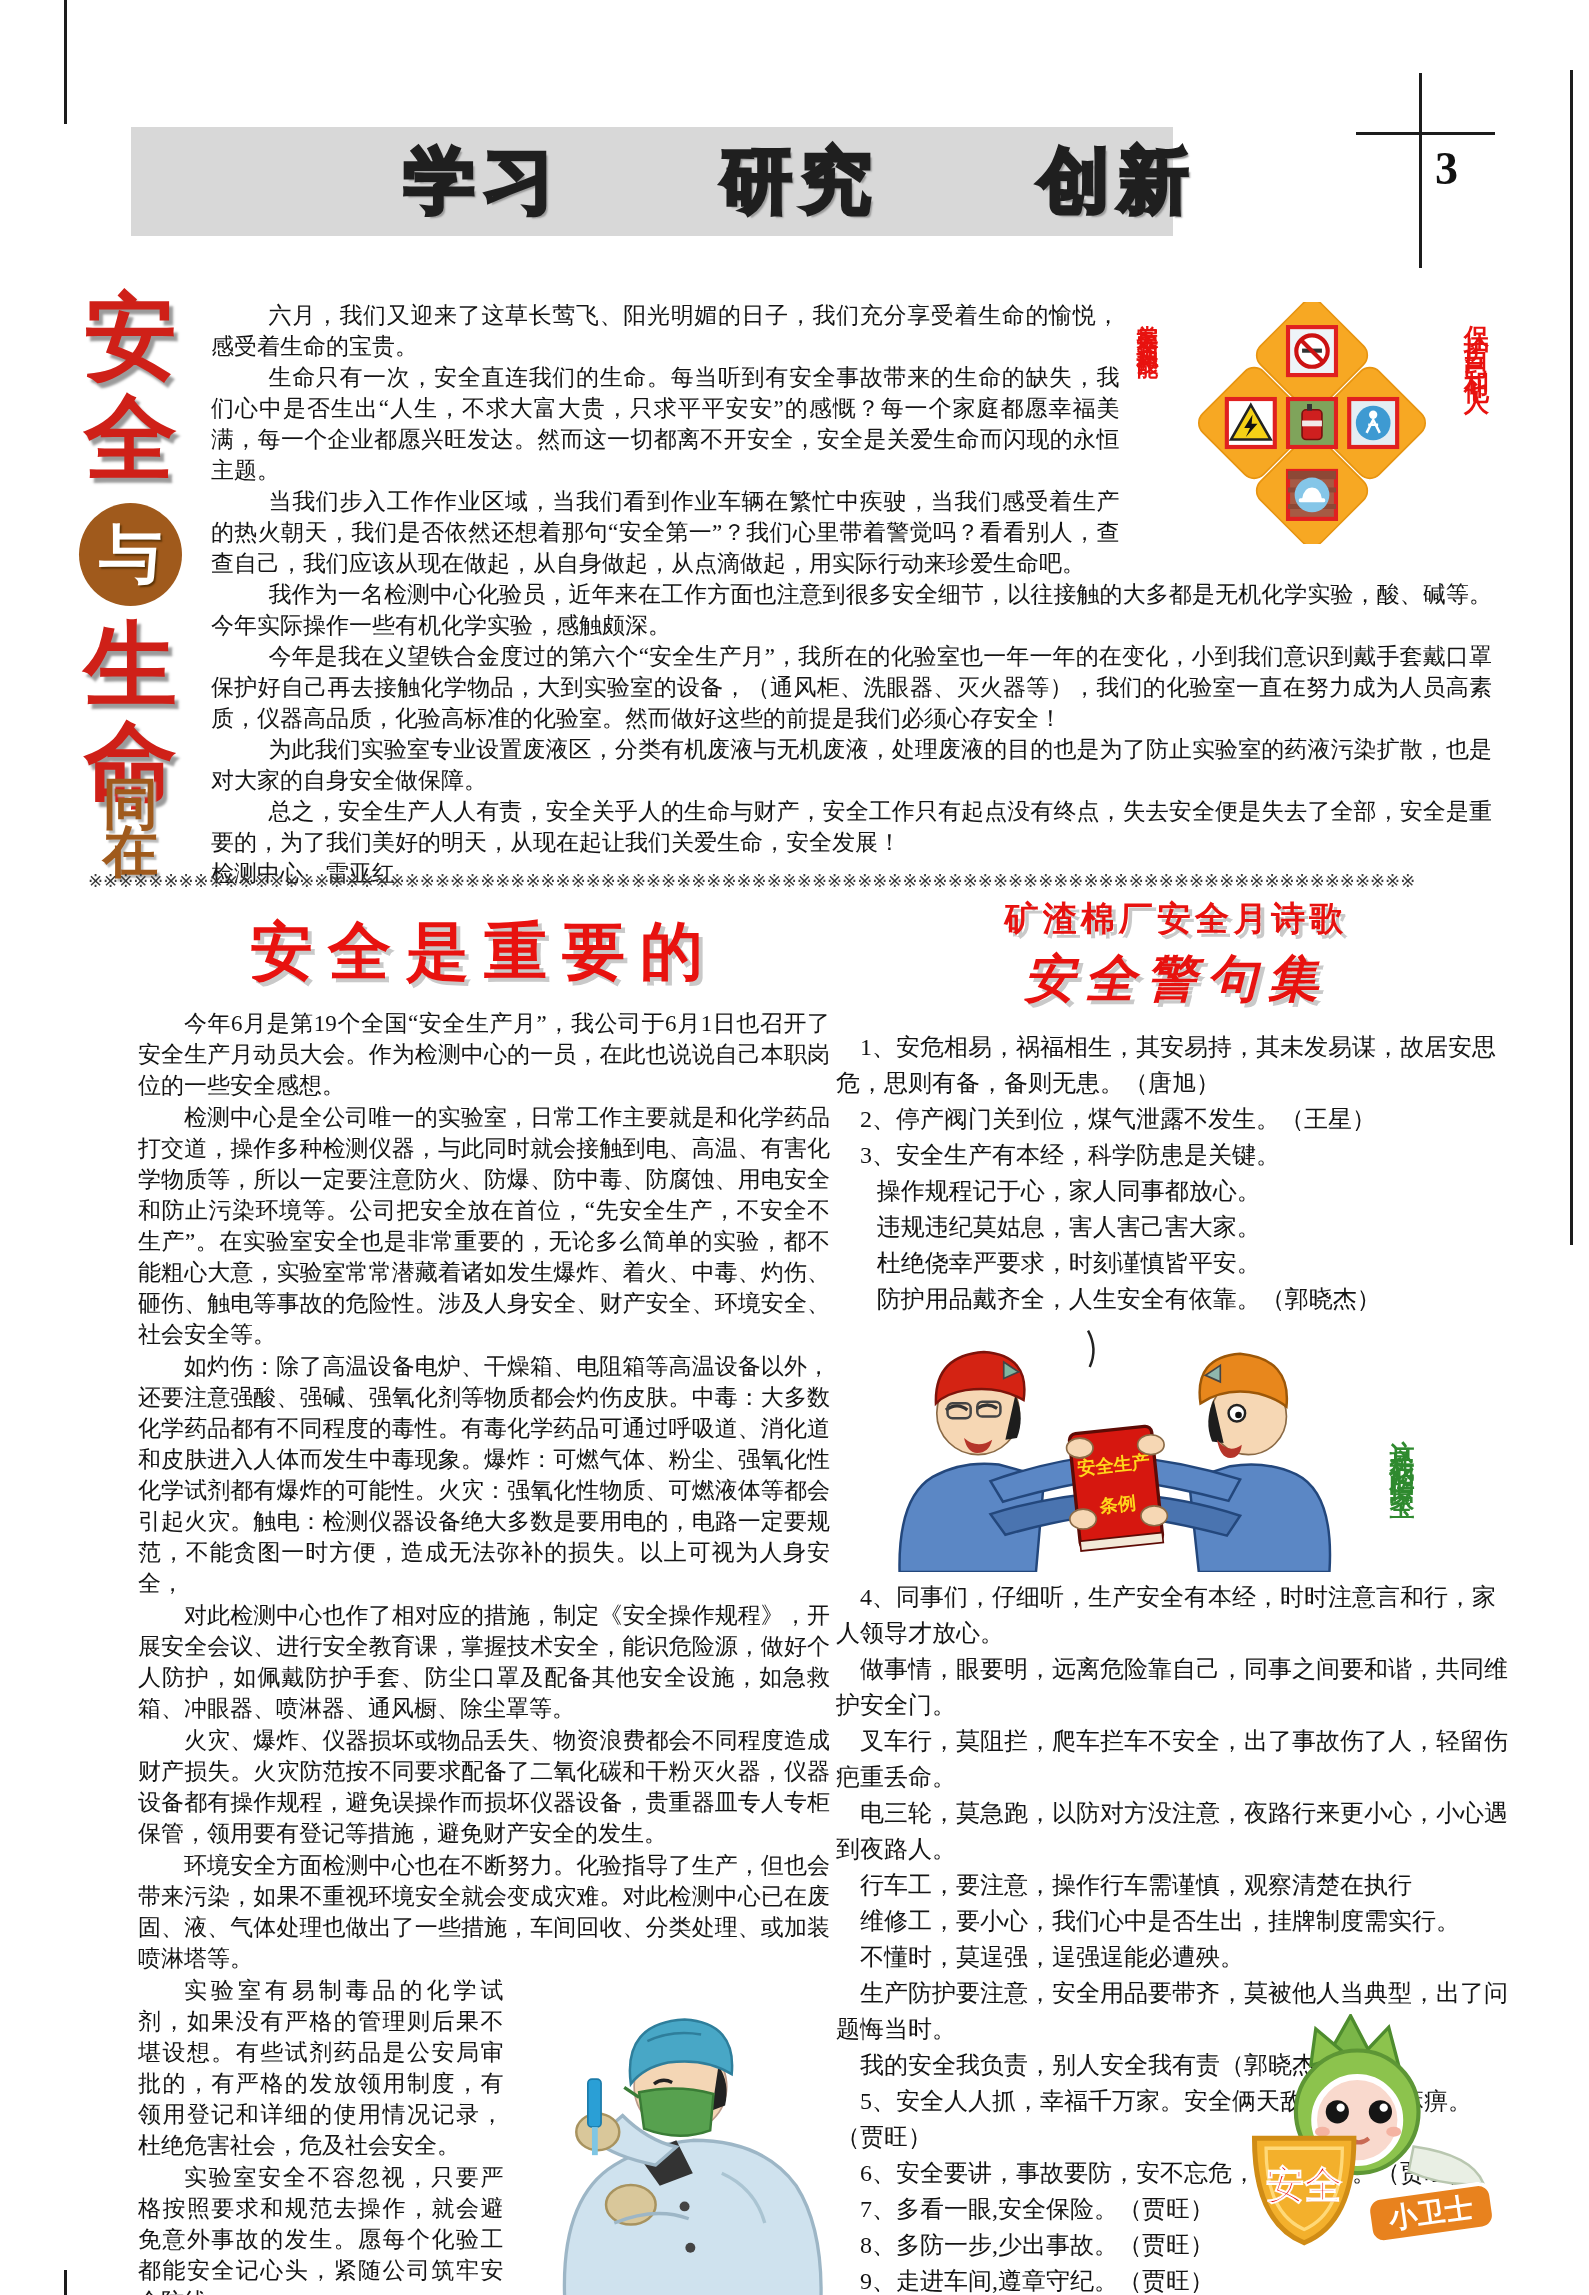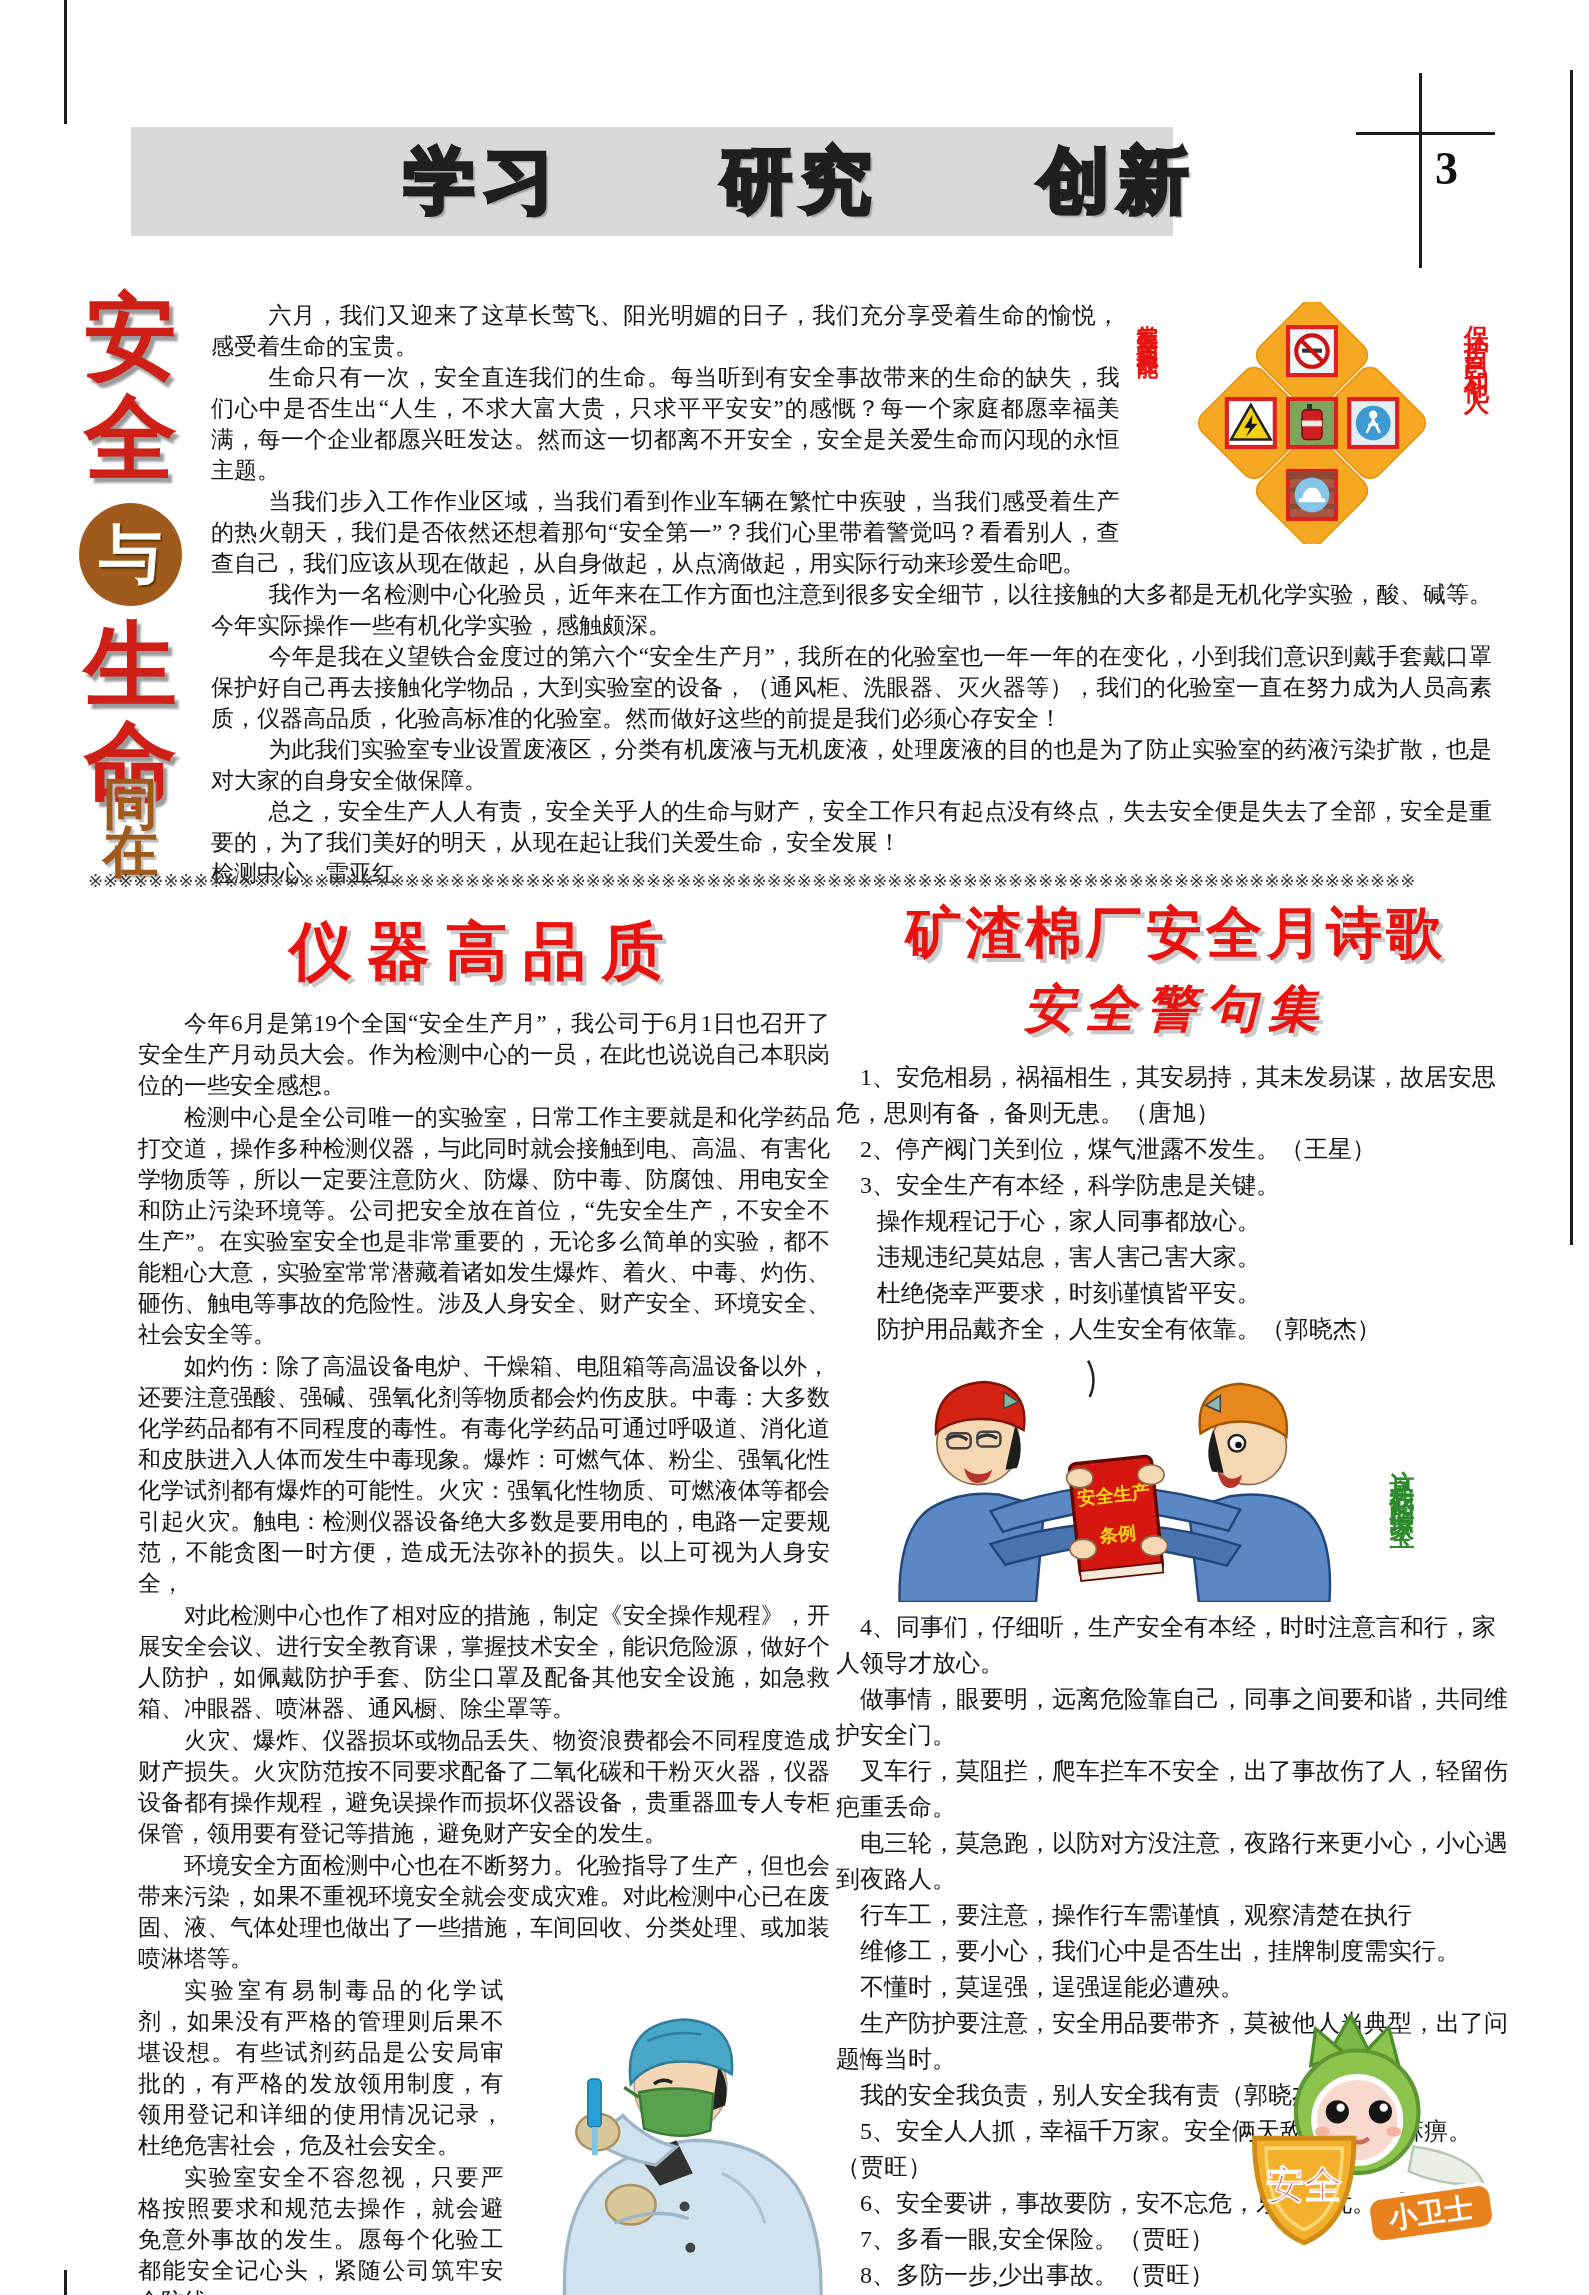--- a/index.html
+++ b/index.html
@@ -67,21 +67,21 @@
   }
   
   .col-left{left:137px;top:909px;width:694px;}
   .col-right{left:836px;top:896px;width:680px;}
   .red-title{
     font-family:"Liberation Sans","DejaVu Sans",sans-serif;font-weight:bold;
     color:#e8120f;text-align:center;text-shadow:4.1px 4.1px 0 #c9c9c9;
     white-space:nowrap;
   }
   .lab-title{font-size:63px;letter-spacing:15px;}
-  .poem-title-1{font-size:56px;letter-spacing:4.1px;}
+  .poem-title-1{font-size:34px;letter-spacing:4.1px;}
   .poem-title-2{font-size:51px;letter-spacing:10px;margin-top:3.3px;font-style:italic;}
   .lab-body{margin-top:13.2px;font-size:23px;line-height:31px;text-align:justify;}
   .lab-body p{margin:1px;text-indent:2em;}
   .lab-float{float:right;width:316px;height:291px;margin:33px 0 0 11.6px;}
   .poem-body{margin-top:15px;font-size:24px;line-height:36px;text-align:left;}
   .poem-body p{margin:0;}
   .ind1{text-indent:1em;}
   .ind2{text-indent:1.7em;}
   .cartoon{display:flex;align-items:center;height:258px;margin:1.7px 0 1.7px 30px;}
   .v-cap-green{
@@ -170,21 +170,21 @@
   <p>我作为一名检测中心化验员，近年来在工作方面也注意到很多安全细节，以往接触的大多都是无机化学实验，酸、碱等。今年实际操作一些有机化学实验，感触颇深。</p>
   <p>今年是我在义望铁合金度过的第六个“安全生产月”，我所在的化验室也一年一年的在变化，小到我们意识到戴手套戴口罩保护好自己再去接触化学物品，大到实验室的设备，（通风柜、洗眼器、灭火器等），我们的化验室一直在努力成为人员高素质，仪器高品质，化验高标准的化验室。然而做好这些的前提是我们必须心存安全！</p>
   <p>为此我们实验室专业设置废液区，分类有机废液与无机废液，处理废液的目的也是为了防止实验室的药液污染扩散，也是对大家的自身安全做保障。</p>
   <p>总之，安全生产人人有责，安全关乎人的生命与财产，安全工作只有起点没有终点，失去安全便是失去了全部，安全是重要的，为了我们美好的明天，从现在起让我们关爱生命，安全发展！</p>
   <p class="sig">检测中心　雷亚红</p>
 </div>
 
 <div class="abs divider">※※※※※※※※※※※※※※※※※※※※※※※※※※※※※※※※※※※※※※※※※※※※※※※※※※※※※※※※※※※※※※※※※※※※※※※※※※※※※※※※※※※※※※※※</div>
 
 <div class="abs col-left">
-  <div class="red-title lab-title">仪器高品质</div>
+  <div class="red-title lab-title">安全是重要的</div>
   <div class="lab-body">
     <p>今年6月是第19个全国“安全生产月”，我公司于6月1日也召开了安全生产月动员大会。作为检测中心的一员，在此也说说自己本职岗位的一些安全感想。</p>
     <p>检测中心是全公司唯一的实验室，日常工作主要就是和化学药品打交道，操作多种检测仪器，与此同时就会接触到电、高温、有害化学物质等，所以一定要注意防火、防爆、防中毒、防腐蚀、用电安全和防止污染环境等。公司把安全放在首位，“先安全生产，不安全不生产”。在实验室安全也是非常重要的，无论多么简单的实验，都不能粗心大意，实验室常常潜藏着诸如发生爆炸、着火、中毒、灼伤、砸伤、触电等事故的危险性。涉及人身安全、财产安全、环境安全、社会安全等。</p>
     <p>如灼伤：除了高温设备电炉、干燥箱、电阻箱等高温设备以外，还要注意强酸、强碱、强氧化剂等物质都会灼伤皮肤。中毒：大多数化学药品都有不同程度的毒性。有毒化学药品可通过呼吸道、消化道和皮肤进入人体而发生中毒现象。爆炸：可燃气体、粉尘、强氧化性化学试剂都有爆炸的可能性。火灾：强氧化性物质、可燃液体等都会引起火灾。触电：检测仪器设备绝大多数是要用电的，电路一定要规范，不能贪图一时方便，造成无法弥补的损失。以上可视为人身安全，</p>
     <p>对此检测中心也作了相对应的措施，制定《安全操作规程》，开展安全会议、进行安全教育课，掌握技术安全，能识危险源，做好个人防护，如佩戴防护手套、防尘口罩及配备其他安全设施，如急救箱、冲眼器、喷淋器、通风橱、除尘罩等。</p>
     <p>火灾、爆炸、仪器损坏或物品丢失、物资浪费都会不同程度造成财产损失。火灾防范按不同要求配备了二氧化碳和干粉灭火器，仪器设备都有操作规程，避免误操作而损坏仪器设备，贵重器皿专人专柜保管，领用要有登记等措施，避免财产安全的发生。</p>
     <p>环境安全方面检测中心也在不断努力。化验指导了生产，但也会带来污染，如果不重视环境安全就会变成灾难。对此检测中心已在废固、液、气体处理也做出了一些措施，车间回收、分类处理、或加装喷淋塔等。</p>
     <div class="lab-float">
       <svg width="316" height="291" viewBox="0 0 382 352">
 

